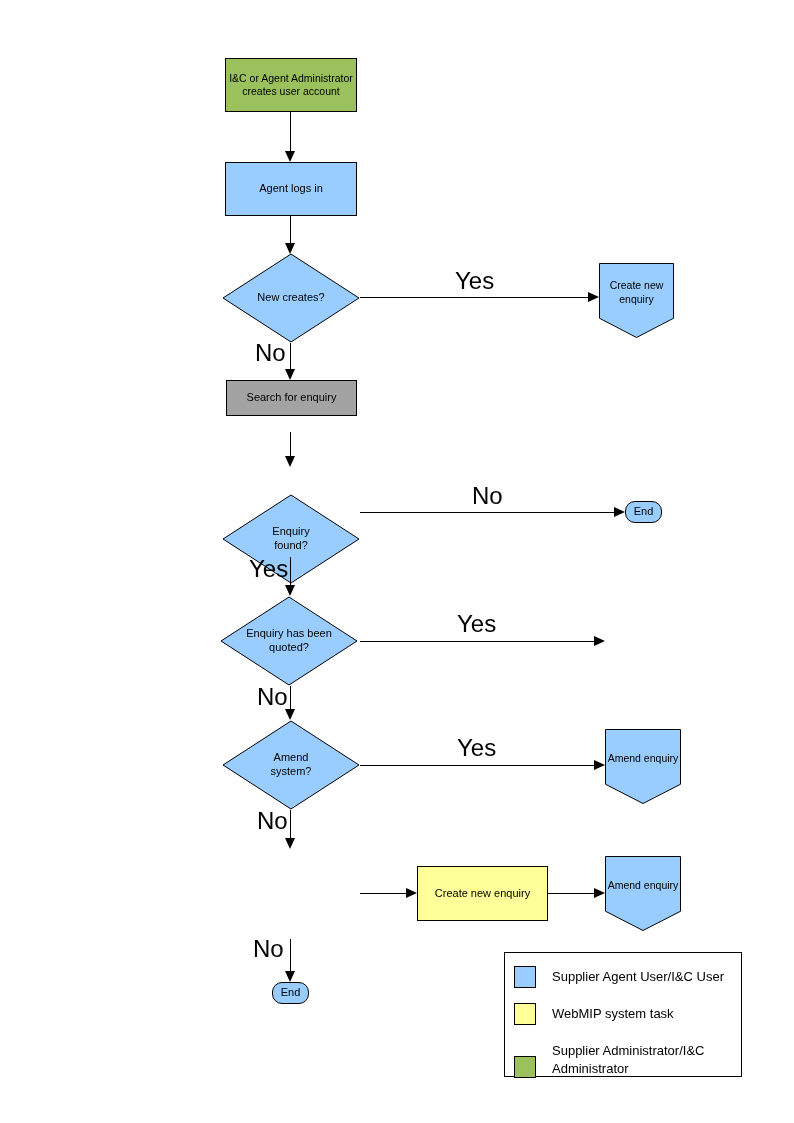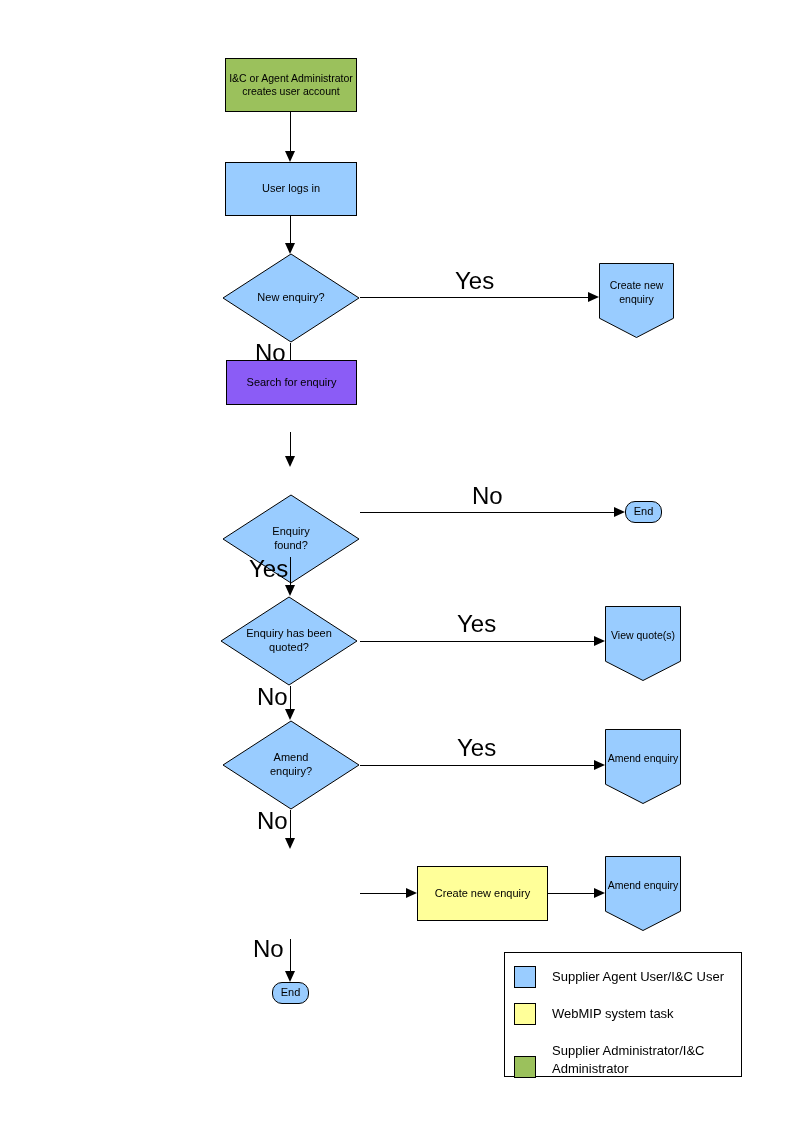--- a/index.html
+++ b/index.html
@@ -87,49 +87,49 @@
 <div class="canvas">
 
   <div class="node rect smalltext" style="left: 225px; top: 58px; width: 132px; height: 54px; background-color: rgb(155, 193, 92);">
     <span class="shape-label">I&amp;C or Agent Administrator creates user account</span>
   </div>
 
   <div class="vline" style="left:290px; top:112px; height:39px;"></div>
   <div class="arrow-down" style="left:285px; top:151px;"></div>
 
   <div class="node rect" style="left: 225px; top: 162px; width: 132px; height: 54px; background-color: rgb(153, 204, 255);">
-    <span class="shape-label">User logs in</span>
+    <span class="shape-label">Agent logs in</span>
   </div>
 
   <div class="vline" style="left:290px; top:216px; height:27px;"></div>
   <div class="arrow-down" style="left:285px; top:243px;"></div>
 
   <div class="node diamond" style="left:222px; top:253px; width:138px; height:90px;">
     <svg class="shape-svg" viewBox="0 0 138 90" preserveAspectRatio="none">
       <polygon points="69,1 137,45 69,89 1,45" stroke="#000" stroke-width="1" fill="#99CCFF"></polygon>
     </svg>
-    <span class="shape-label">New enquiry?</span>
+    <span class="shape-label">New creates?</span>
   </div>
 
   <div class="hline" style="left:360px; top:297px; width:228px;"></div>
   <div class="arrow-right" style="left:588px; top:292px;"></div>
   <div class="edge-label" style="left:455px; top:268px;">Yes</div>
 
   <div class="node pentagon" style="left:599px; top:263px; width:75px; height:75px;">
     <svg class="shape-svg" viewBox="0 0 76 76" preserveAspectRatio="none">
       <polygon points="0.5,0.5 75.5,0.5 75.5,56 38,75.5 0.5,56" stroke="#000" stroke-width="1" fill="#99CCFF"></polygon>
     </svg>
     <span class="shape-label">Create new enquiry</span>
   </div>
 
   <div class="edge-label" style="left:255px; top:340px;">No</div>
   <div class="vline" style="left:290px; top:343px; height:27px;"></div>
   <div class="arrow-down" style="left:285px; top:369px;"></div>
 
-  <div class="node rect" style="left: 226px; top: 360px; width: 131px; height: 45px; background-color: #8b5cf6;">
+  <div class="node rect" style="left: 226px; top: 380px; width: 131px; height: 36px; background-color: #a3a3a3;">
     <span class="shape-label">Search for enquiry</span>
   </div>
 
   <div class="vline" style="left:290px; top:432px; height:24px;"></div>
   <div class="arrow-down" style="left:285px; top:456px;"></div>
 
   <div class="node diamond d-narrow" style="left:222px; top:494px; width:138px; height:90px;">
     <svg class="shape-svg" viewBox="0 0 138 90" preserveAspectRatio="none">
       <polygon points="69,1 137,45 69,89 1,45" stroke="#000" stroke-width="1" fill="#99CCFF"></polygon>
     </svg>
@@ -152,36 +152,30 @@
     <svg class="shape-svg" viewBox="0 0 138 90" preserveAspectRatio="none">
       <polygon points="69,1 137,45 69,89 1,45" stroke="#000" stroke-width="1" fill="#99CCFF"></polygon>
     </svg>
     <span class="shape-label">Enquiry has been quoted?</span>
   </div>
 
   <div class="hline" style="left:360px; top:641px; width:234px;"></div>
   <div class="arrow-right" style="left:594px; top:636px;"></div>
   <div class="edge-label" style="left:457px; top:611px;">Yes</div>
 
-  <div class="node pentagon" style="left:605px; top:606px; width:76px; height:75px;">
-    <svg class="shape-svg" viewBox="0 0 76 76" preserveAspectRatio="none">
-      <polygon points="0.5,0.5 75.5,0.5 75.5,56 38,75.5 0.5,56" stroke="#000" stroke-width="1" fill="#99CCFF"></polygon>
-    </svg>
-    <span class="shape-label">View quote(s)</span>
-  </div>
 
   <div class="edge-label" style="left:257px; top:684px;">No</div>
   <div class="vline" style="left:290px; top:686px; height:23px;"></div>
   <div class="arrow-down" style="left:285px; top:709px;"></div>
 
   <div class="node diamond d-narrow" style="left:222px; top:720px; width:138px; height:90px;">
     <svg class="shape-svg" viewBox="0 0 138 90" preserveAspectRatio="none">
       <polygon points="69,1 137,45 69,89 1,45" stroke="#000" stroke-width="1" fill="#99CCFF"></polygon>
     </svg>
-    <span class="shape-label">Amend enquiry?</span>
+    <span class="shape-label">Amend system?</span>
   </div>
 
   <div class="hline" style="left:360px; top:765px; width:234px;"></div>
   <div class="arrow-right" style="left:594px; top:760px;"></div>
   <div class="edge-label" style="left:457px; top:735px;">Yes</div>
 
   <div class="node pentagon" style="left:605px; top:729px; width:76px; height:75px;">
     <svg class="shape-svg" viewBox="0 0 76 76" preserveAspectRatio="none">
       <polygon points="0.5,0.5 75.5,0.5 75.5,56 38,75.5 0.5,56" stroke="#000" stroke-width="1" fill="#99CCFF"></polygon>
     </svg>

